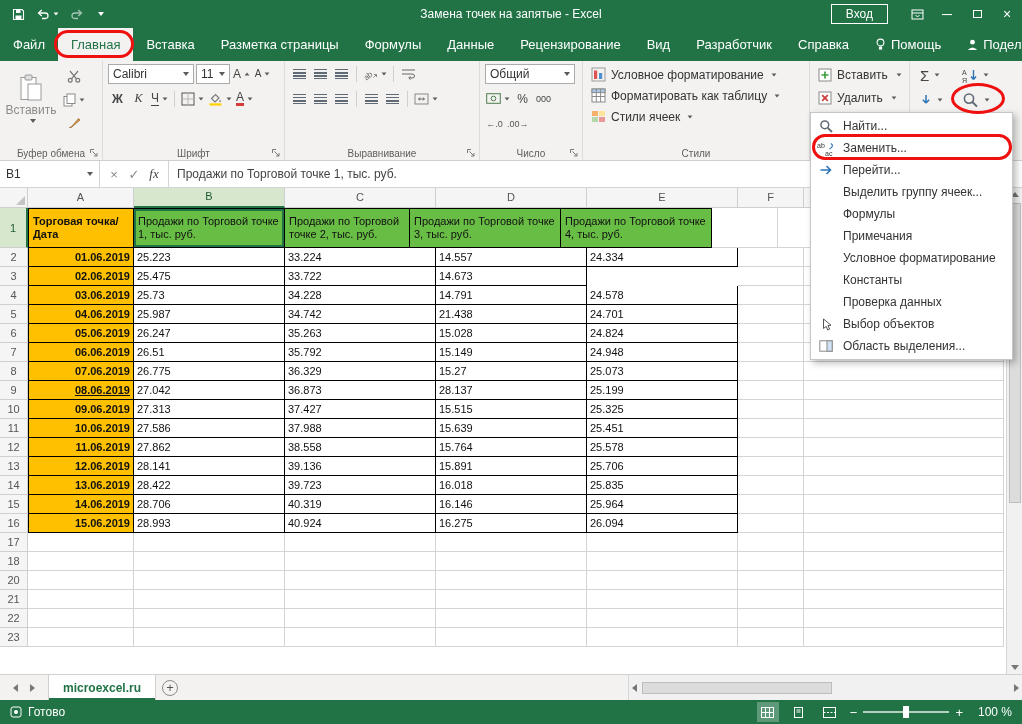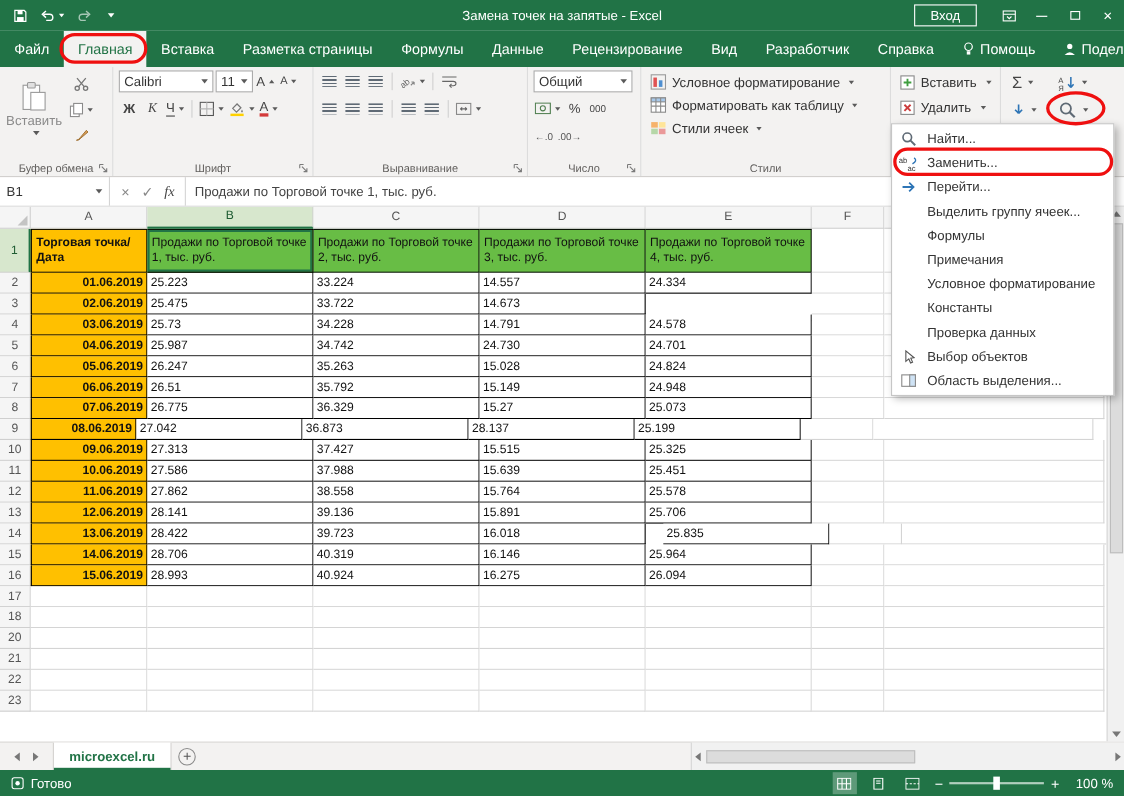--- a/index.html
+++ b/index.html
@@ -582,21 +582,21 @@
           <div class="ch" style="width: 151px;">D</div>
           <div class="ch" style="width: 151px;">E</div>
           <div class="ch" style="width: 66px;">F</div>
           <div class="ch" style="width: 200px;">G</div>
         </div>
       <div class="rows" id="rows">
           <div class="grow" style="height: 40px;">
             <div class="rn sel">1</div>
             <div class="cell a1cell tb tbt tbl" style="width: 106px;">Торговая точка/ Дата</div>
             <div class="cell hdrcell tb tbt active" style="width: 151px;">Продажи по Торговой точке 1, тыс. руб.</div>
-            <div class="cell hdrcell tb tbt" style="width: 151px;">Продажи по Торговой точке 2, тыс. руб.</div>
+            <div class="cell hdrcell tb tbt" style="width: 125px;">Продажи по Торговой точке 2, тыс. руб.</div>
             <div class="cell hdrcell tb tbt" style="width: 151px;">Продажи по Торговой точке 3, тыс. руб.</div>
             <div class="cell hdrcell tb tbt" style="width: 151px;">Продажи по Торговой точке 4, тыс. руб.</div>
             <div class="cell" style="width: 66px;"></div>
             <div class="cell" style="width: 200px;"></div>
           </div>
           <div class="grow">
             <div class="rn">2</div>
             <div class="cell datecell tb tbl" style="width: 106px;">01.06.2019</div>
             <div class="cell numcell tb" style="width: 151px;">25.223</div>
             <div class="cell numcell tb" style="width: 151px;">33.224</div>
@@ -623,21 +623,21 @@
             <div class="cell numcell tb" style="width: 151px;">14.791</div>
             <div class="cell numcell tb" style="width: 151px;">24.578</div>
             <div class="cell" style="width: 66px;"></div>
             <div class="cell" style="width: 200px;"></div>
           </div>
           <div class="grow">
             <div class="rn">5</div>
             <div class="cell datecell tb tbl" style="width: 106px;">04.06.2019</div>
             <div class="cell numcell tb" style="width: 151px;">25.987</div>
             <div class="cell numcell tb" style="width: 151px;">34.742</div>
-            <div class="cell numcell tb" style="width: 151px;">24.730</div>
+            <div class="cell numcell tb" style="width: 151px;">21.438</div>
             <div class="cell numcell tb" style="width: 151px;">24.701</div>
             <div class="cell" style="width: 66px;"></div>
             <div class="cell" style="width: 200px;"></div>
           </div>
           <div class="grow">
             <div class="rn">6</div>
             <div class="cell datecell tb tbl" style="width: 106px;">05.06.2019</div>
             <div class="cell numcell tb" style="width: 151px;">26.247</div>
             <div class="cell numcell tb" style="width: 151px;">35.263</div>
             <div class="cell numcell tb" style="width: 151px;">15.028</div>
@@ -660,21 +660,21 @@
             <div class="cell datecell tb tbl" style="width: 106px;">07.06.2019</div>
             <div class="cell numcell tb" style="width: 151px;">26.775</div>
             <div class="cell numcell tb" style="width: 151px;">36.329</div>
             <div class="cell numcell tb" style="width: 151px;">15.27</div>
             <div class="cell numcell tb" style="width: 151px;">25.073</div>
             <div class="cell" style="width: 66px;"></div>
             <div class="cell" style="width: 200px;"></div>
           </div>
           <div class="grow">
             <div class="rn">9</div>
-            <div class="cell datecell tb tbl" style="width: 96px;">08.06.2019</div>
+            <div class="cell datecell tb tbl" style="width: 106px; text-decoration: underline;">08.06.2019</div>
             <div class="cell numcell tb" style="width: 151px;">27.042</div>
             <div class="cell numcell tb" style="width: 151px;">36.873</div>
             <div class="cell numcell tb" style="width: 151px;">28.137</div>
             <div class="cell numcell tb" style="width: 151px;">25.199</div>
             <div class="cell" style="width: 66px;"></div>
             <div class="cell" style="width: 200px;"></div>
           </div>
           <div class="grow">
             <div class="rn">10</div>
             <div class="cell datecell tb tbl" style="width: 106px;">09.06.2019</div>
@@ -714,21 +714,21 @@
             <div class="cell numcell tb" style="width: 151px;">25.706</div>
             <div class="cell" style="width: 66px;"></div>
             <div class="cell" style="width: 200px;"></div>
           </div>
           <div class="grow">
             <div class="rn">14</div>
             <div class="cell datecell tb tbl" style="width: 106px;">13.06.2019</div>
             <div class="cell numcell tb" style="width: 151px;">28.422</div>
             <div class="cell numcell tb" style="width: 151px;">39.723</div>
             <div class="cell numcell tb" style="width: 151px;">16.018</div>
-            <div class="cell numcell tb" style="width: 151px; margin-left: 16px;">25.835</div>
+            <div class="cell numcell tb" style="width: 151px;">25.835</div>
             <div class="cell" style="width: 66px;"></div>
             <div class="cell" style="width: 200px;"></div>
           </div>
           <div class="grow">
             <div class="rn">15</div>
             <div class="cell datecell tb tbl" style="width: 106px;">14.06.2019</div>
             <div class="cell numcell tb" style="width: 151px;">28.706</div>
             <div class="cell numcell tb" style="width: 151px;">40.319</div>
             <div class="cell numcell tb" style="width: 151px;">16.146</div>
             <div class="cell numcell tb" style="width: 151px;">25.964</div>

